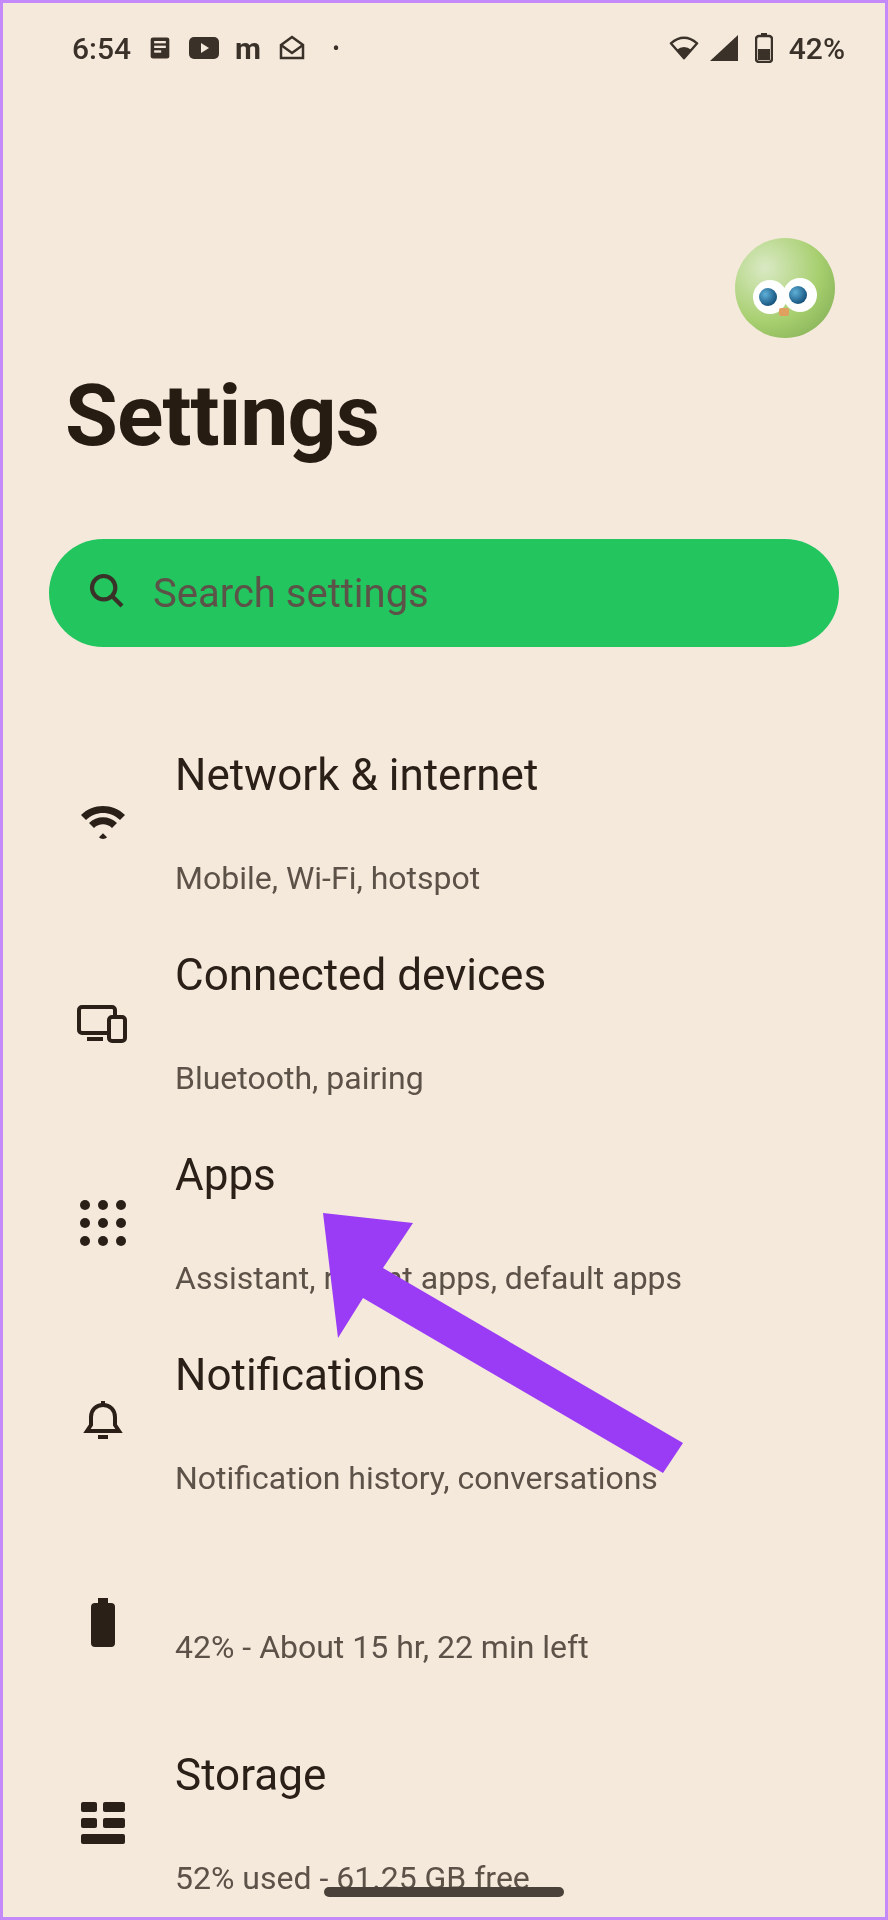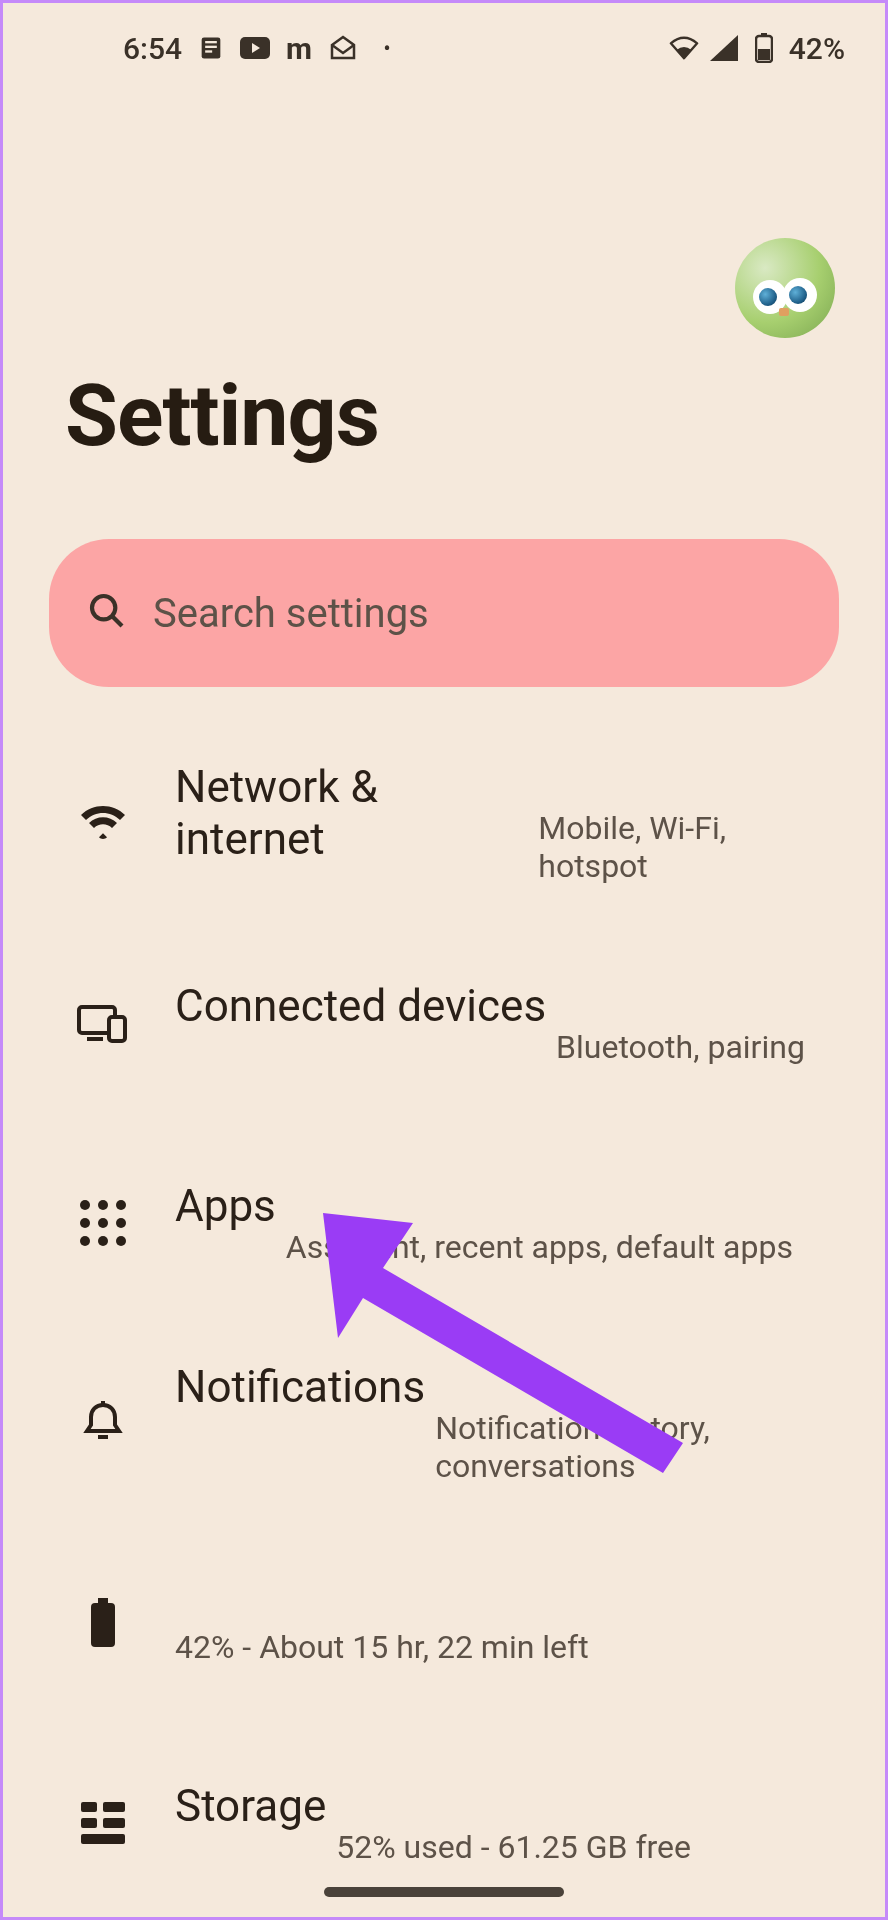--- a/index.html
+++ b/index.html
@@ -10,21 +10,21 @@
     position: relative;
     overflow: hidden;
   }
   
   .statusbar {
     position: absolute;
     top: 0; left: 0; right: 0;
     height: 90px;
     display: flex;
     align-items: center;
-    padding: 0 40px 0 120px;
+    padding: 0 40px 0 69px;
     font-size: 30px;
     color: #3a3128;
     font-weight: 500;
   }
   .statusbar .left { display: flex; align-items: center; gap: 14px; }
   .statusbar .right { margin-left: auto; display: flex; align-items: center; gap: 10px; }
   .sb-icon { display:inline-flex; width:30px; height:30px; align-items:center; justify-content:center; }
   
   .avatar {
     position: absolute;
@@ -57,22 +57,22 @@
     left: 62px; top: 362px;
     font-size: 86px;
     font-weight: 700;
     color: #261c12;
     letter-spacing: -1px;
   }
   
   .search {
     position: absolute;
     left: 46px; right: 46px; top: 536px;
-    height: 148px;
-    background: #fca5a5;
+    height: 108px;
+    background: #22c55e;
     border-radius: 60px;
     display: flex;
     align-items: center;
     padding: 0 38px;
     gap: 26px;
   }
   .search svg { flex:0 0 auto; }
   .search .placeholder {
     font-size: 40px;
     color: #5d5248;
@@ -92,21 +92,21 @@
     align-items: center;
     padding: 44px 50px 44px 74px;
     gap: 46px;
     min-height: 200px;
   }
   .row .icon {
     width: 52px; height: 52px;
     flex: 0 0 52px;
     display: flex; align-items: center; justify-content: center;
   }
-  .row .text { display:flex; flex-direction:row; gap:10px; }
+  .row .text { display:flex; flex-direction:column; gap:10px; }
   .row .title {
     font-size: 44px;
     color: #2a2018;
     font-weight: 400;
   }
   .row .sub {
     font-size: 32px;
     color: #5d5248;
     font-weight: 400;
     margin-top: 48px;

